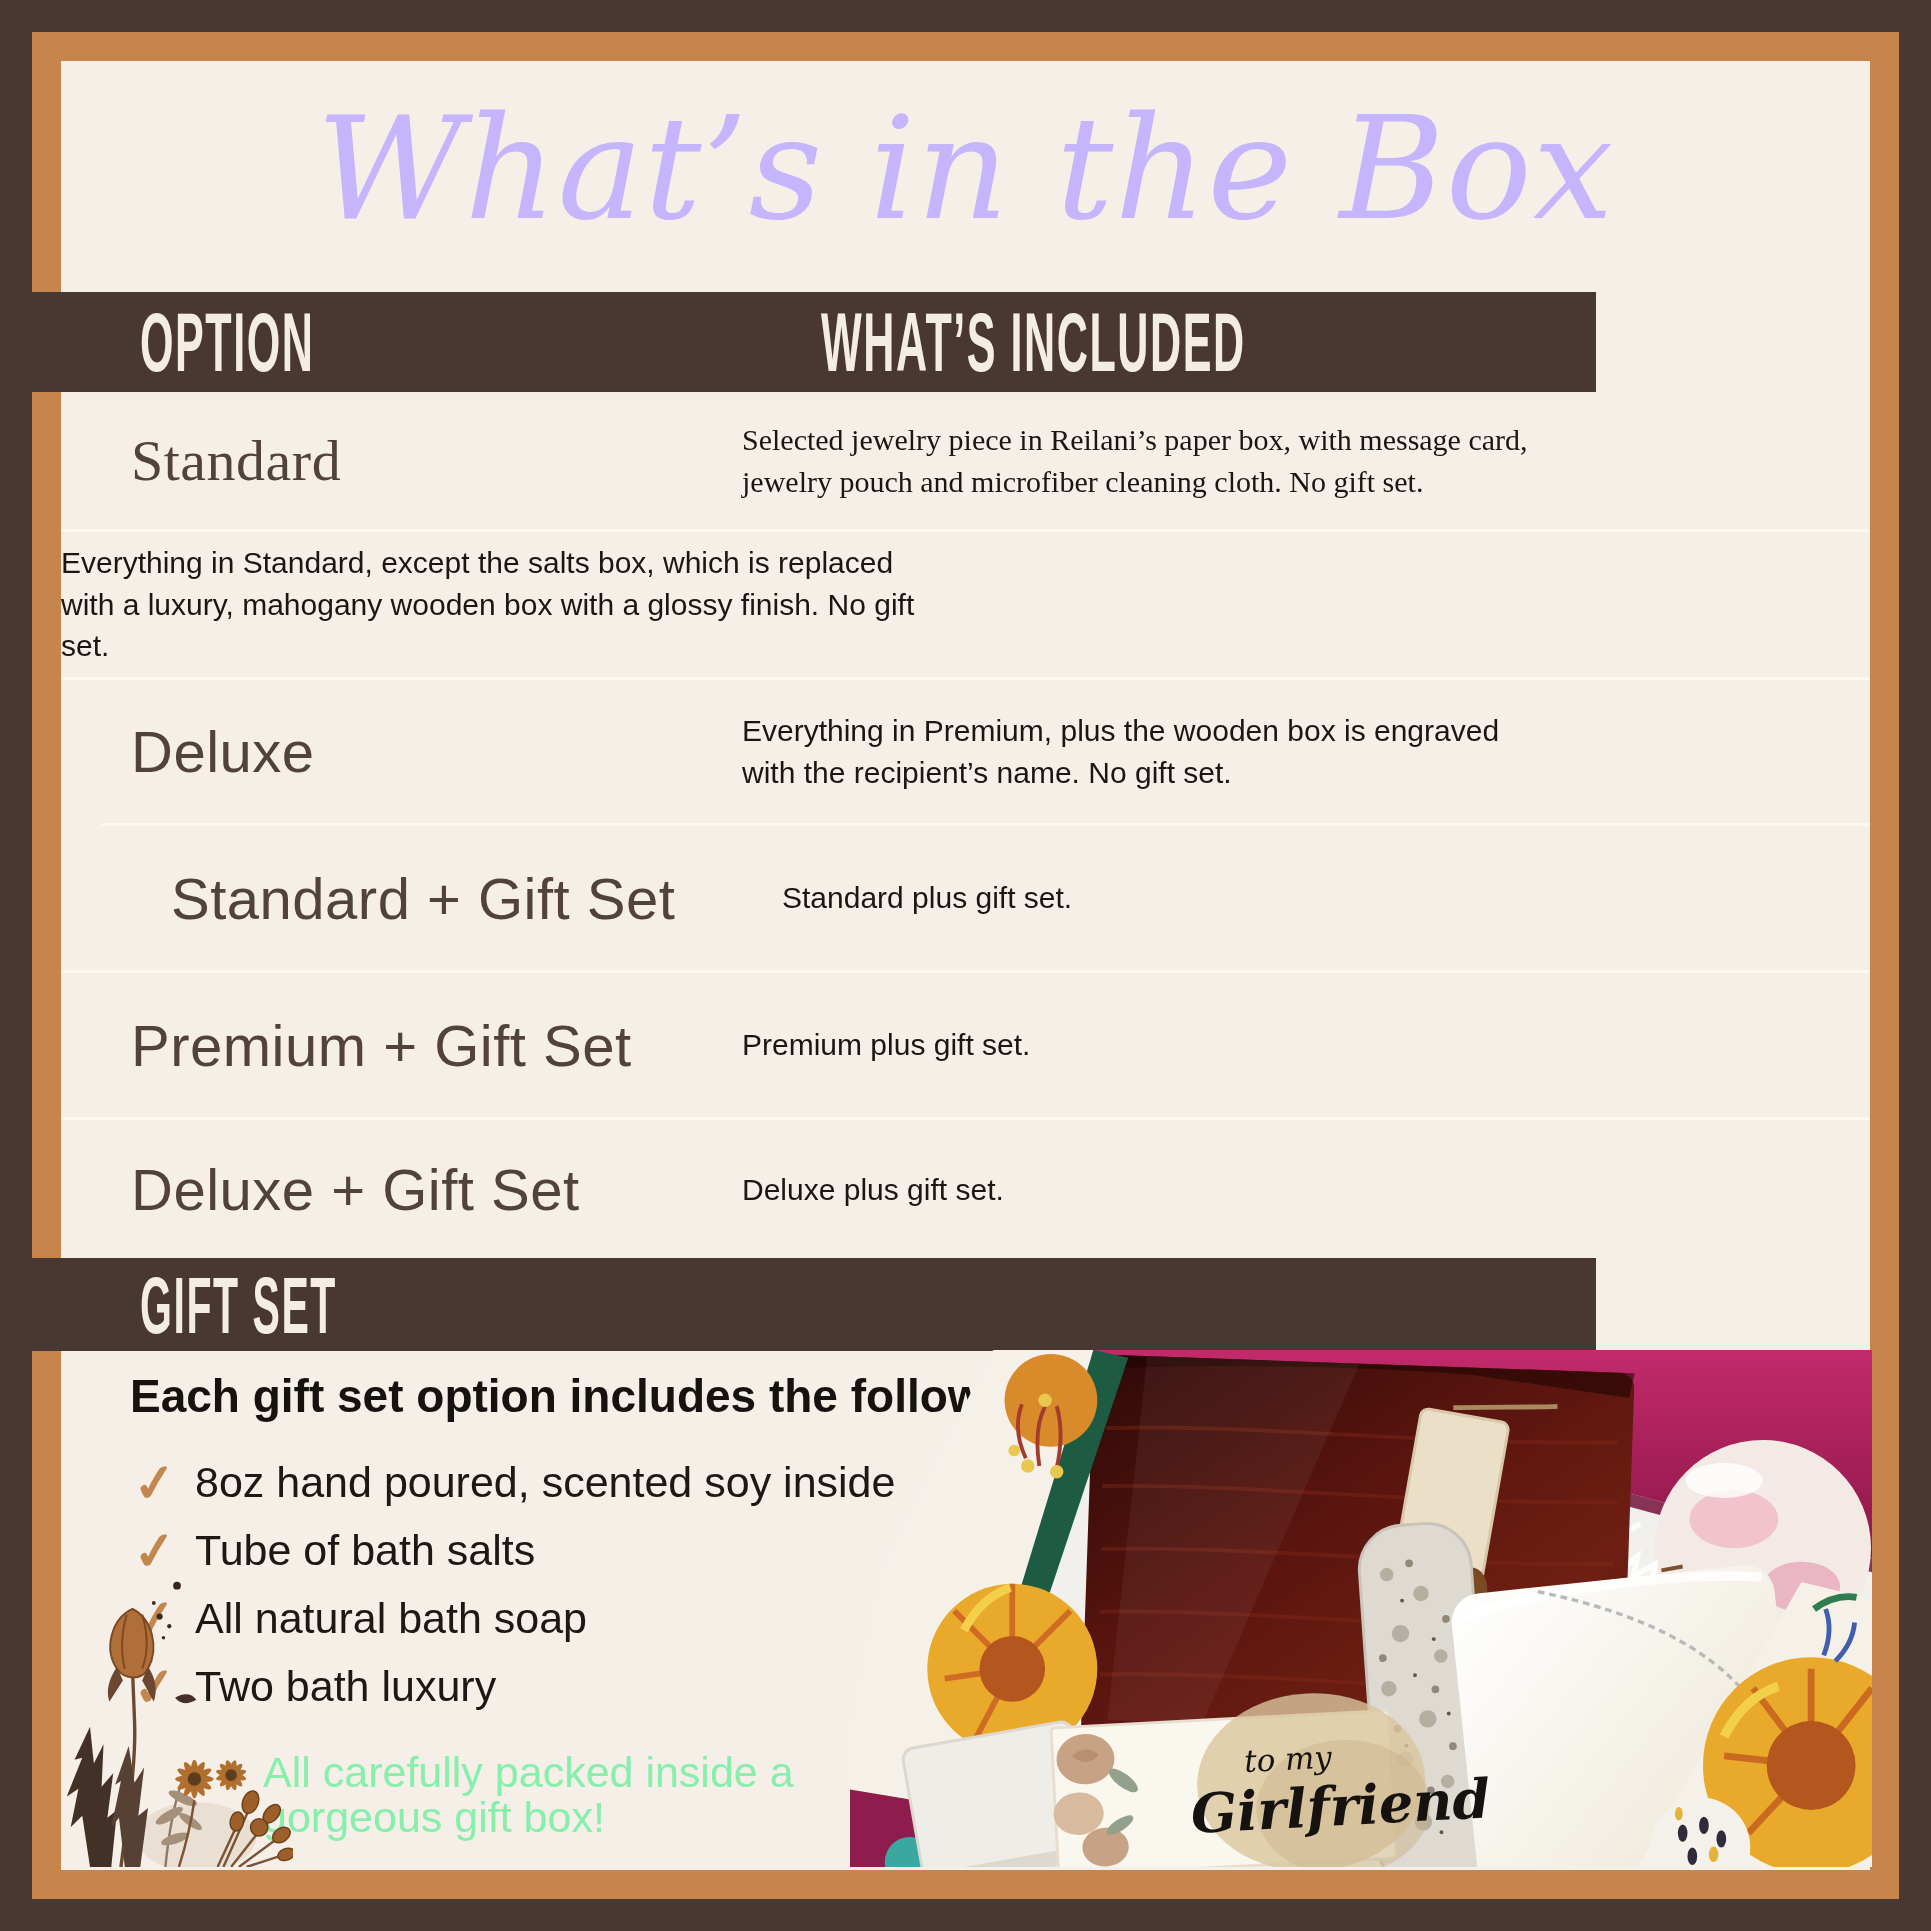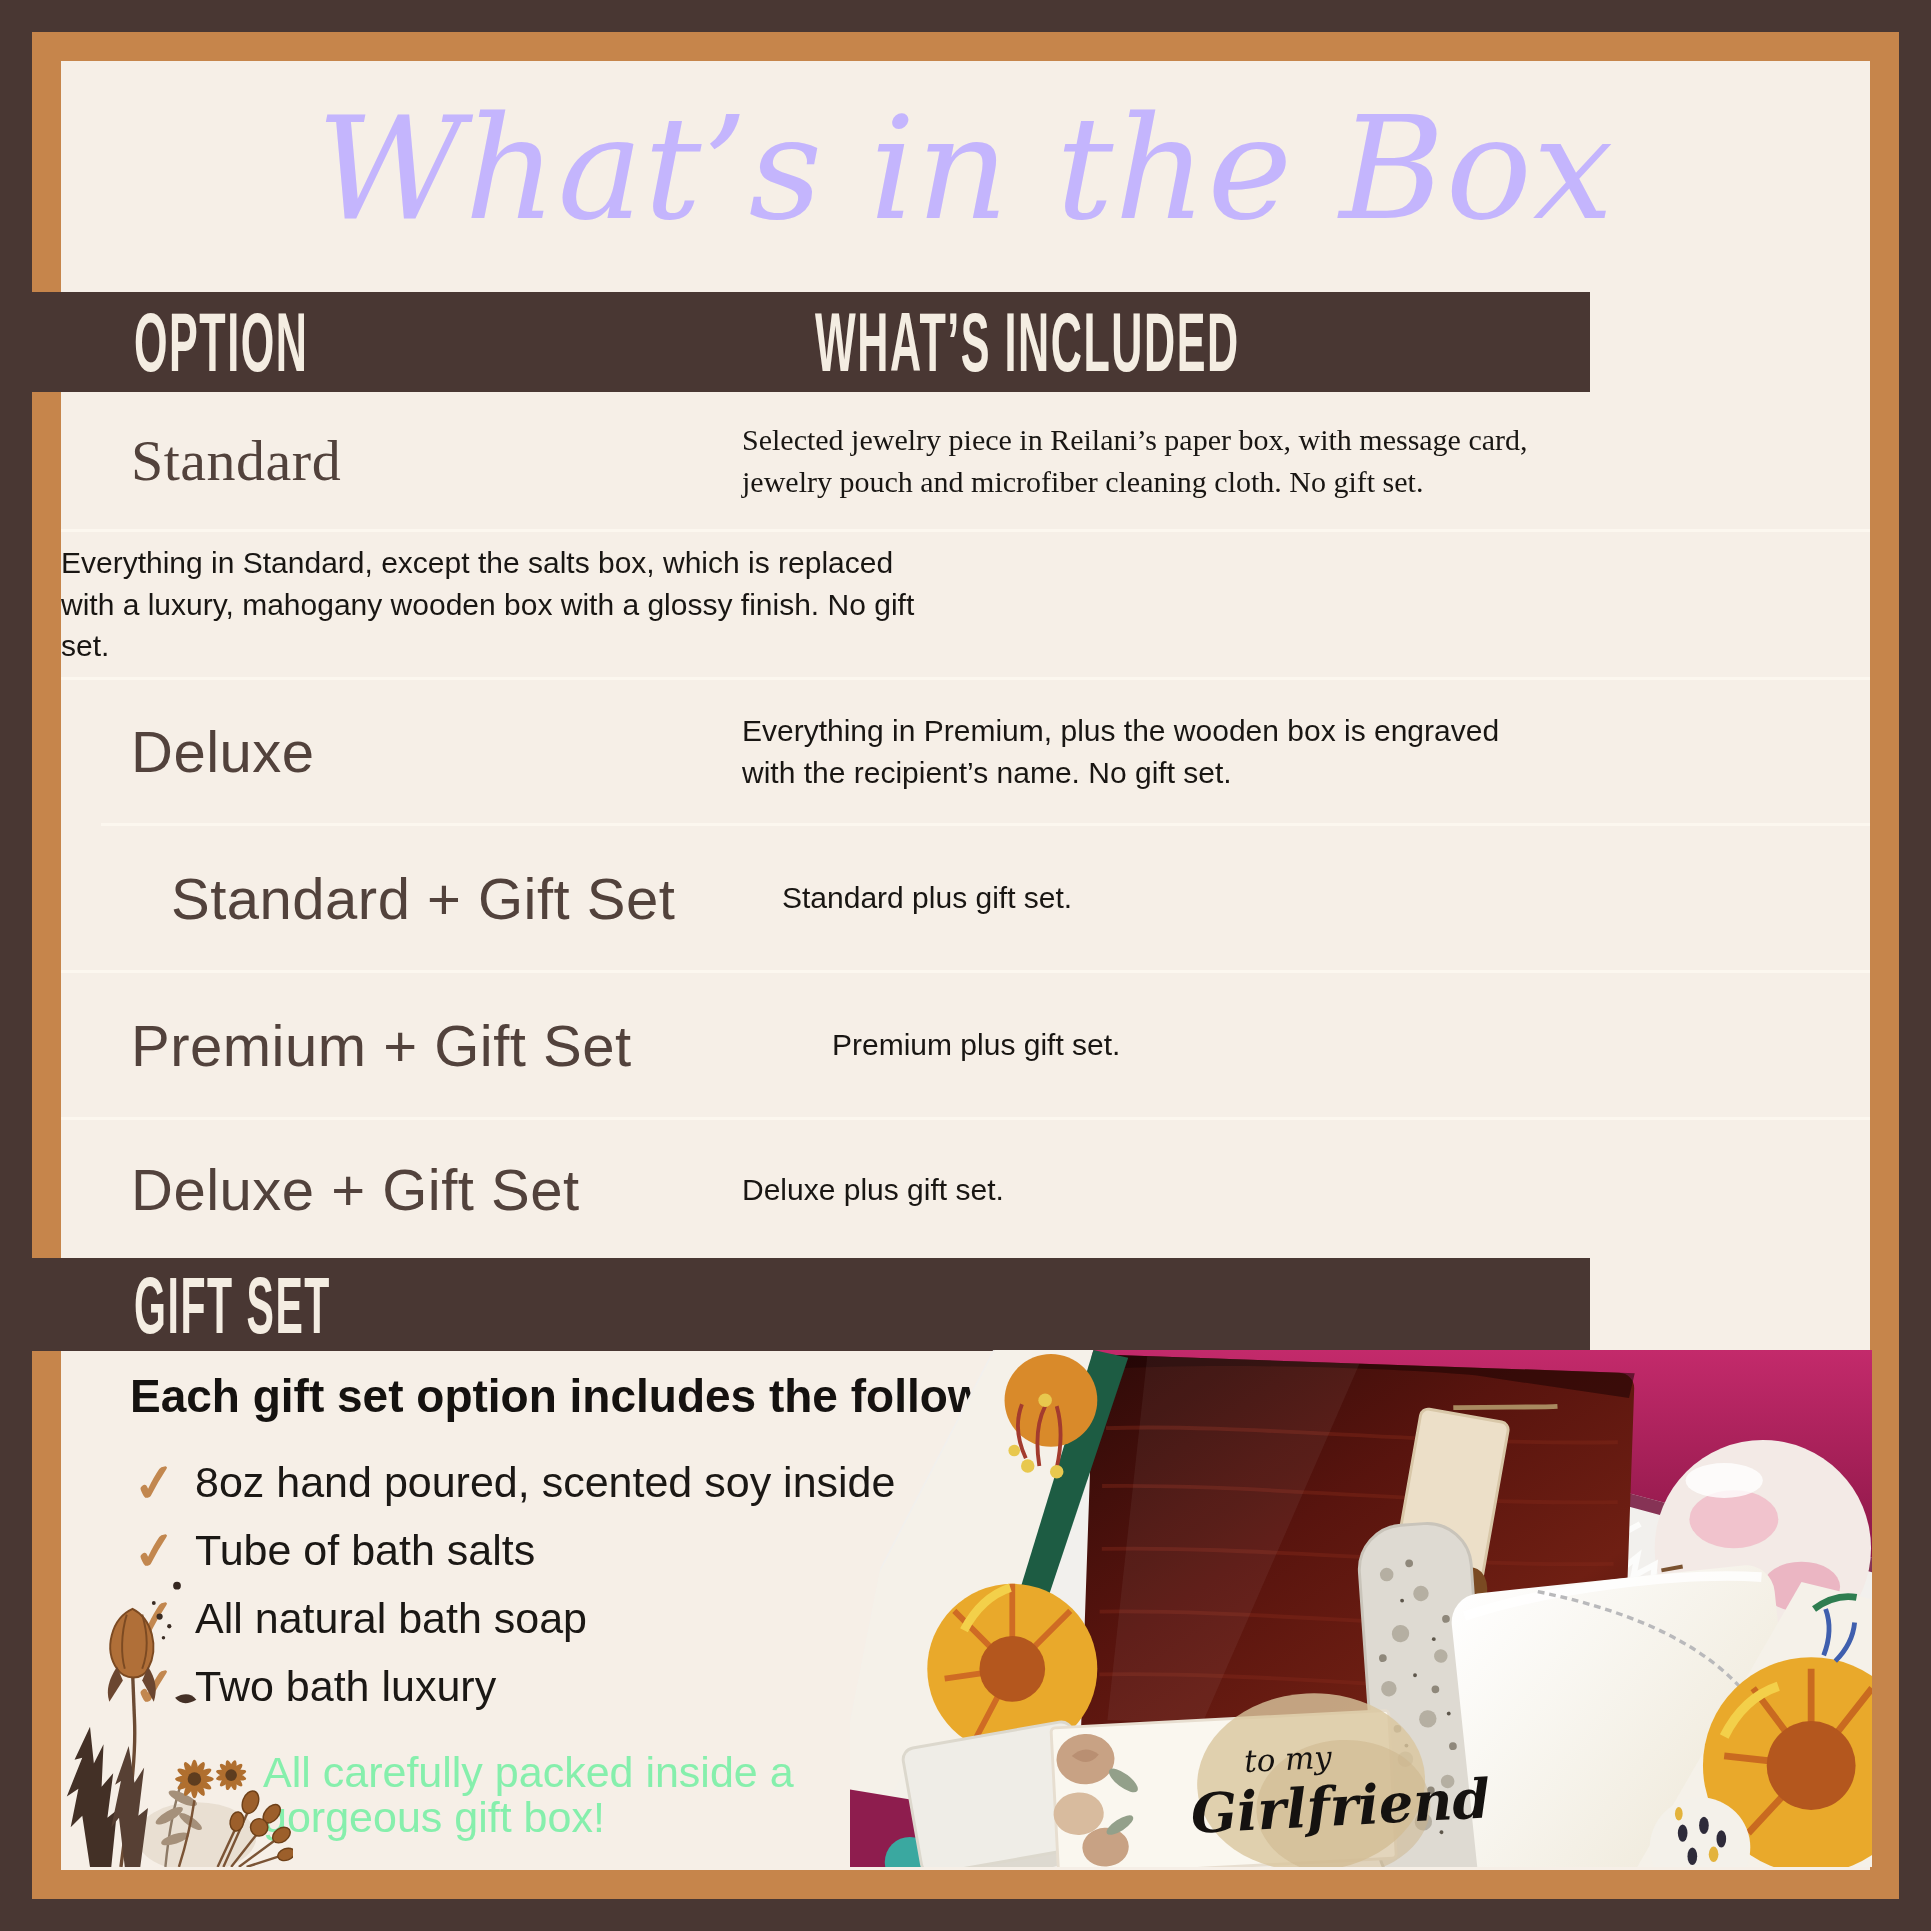--- a/index.html
+++ b/index.html
@@ -7,37 +7,37 @@
           font-family:"Liberation Sans",sans-serif;color:#191613;}
   .frame-orange{position:absolute;left:32px;top:32px;width:1867px;height:1867px;background:#c6854b;}
   .sheet{position:absolute;left:61px;top:61px;width:1809px;height:1809px;background:#f6efe7;}
 
   
   .title{position:absolute;left:0;top:83px;width:1931px;text-align:center;
          font-family:"DejaVu Serif",serif;font-style:italic;font-size:143px;
          color:#c4b5fd;letter-spacing:1px;line-height:1.2;}
 
   
-  .band{position:absolute;left:4px;width:1554px;background:#493733;color:#f4ede2;padding-left:32px;}
+  .band{position:absolute;left:10px;width:1554px;background:#493733;color:#f4ede2;padding-left:32px;}
   .band1{top:292px;height:100px;}
   .band2{top:1258px;height:93px;}
   .band-label{position:absolute;top:50%;transform:translateY(-50%);}
   .cond{display:inline-block;font-weight:700;font-size:83px;letter-spacing:2.9px;
         transform:scaleX(0.52);transform-origin:0 50%;white-space:nowrap;line-height:1;}
   .band2 .cond{font-size:79px;}
   .pos-option{left:130px;}
   .pos-included{left:811px;}
   .pos-giftset{left:130px;}
 
   
   .table{position:absolute;left:61px;top:392px;width:1809px;}
   .row{display:flex;align-items:center;box-sizing:border-box;border-top:3.9px solid #fcf7ef;}
   .row:first-child{border-top:none;font-family:Liberation Serif, serif;}
   .rh1{height:137px;}.rh2{height:148px;}.rh3{height:146px;}
-  .rh4{height:147px;margin-left:40px;}.rh5{height:147px;justify-content:space-between;}.rh6{height:142px;}
+  .rh4{height:147px;margin-left:40px;}.rh5{height:147px;}.rh6{height:142px;}
   .opt{width:681px;padding-left:70px;box-sizing:border-box;font-size:58px;color:#52423c;
        letter-spacing:0.5px;white-space:nowrap;}
   .desc{width:1038px;font-size:30px;line-height:1.39;color:#191613;white-space:pre-line;}
 
   
   .gs-intro{position:absolute;left:130px;top:1369px;font-size:46px;font-weight:700;color:#151210;}
   .gs-list{position:absolute;left:133px;top:1448px;list-style:none;margin:0;padding:0;}
   .gs-item{display:flex;align-items:center;height:68px;font-size:43px;color:#1b1815;}
   .check{width:62px;font-size:52px;font-weight:700;color:#c2874f;display:inline-block;
          transform:rotate(-6deg);line-height:1;}

